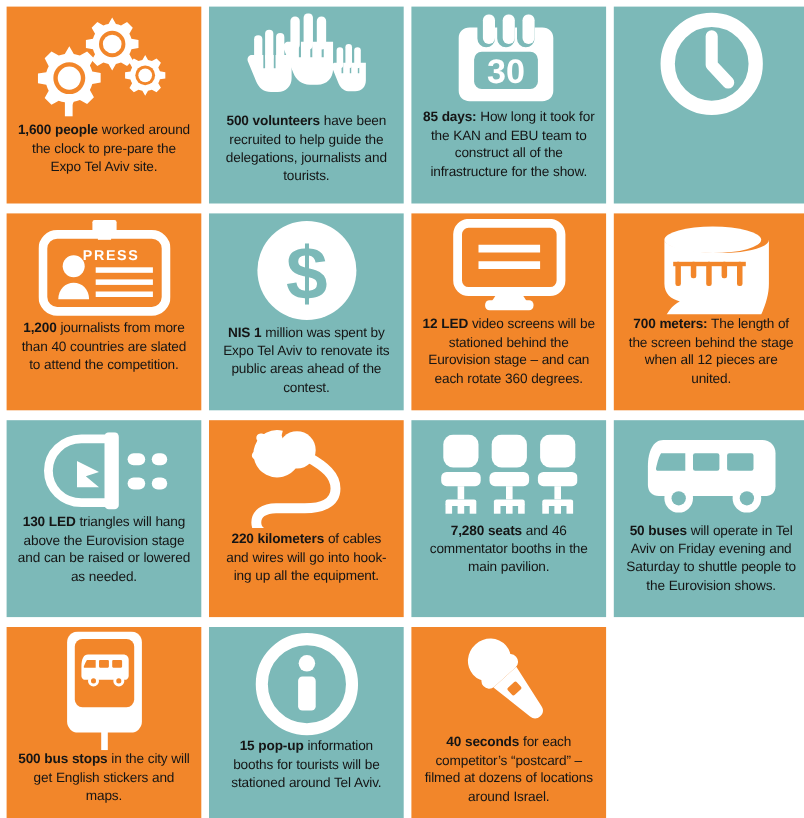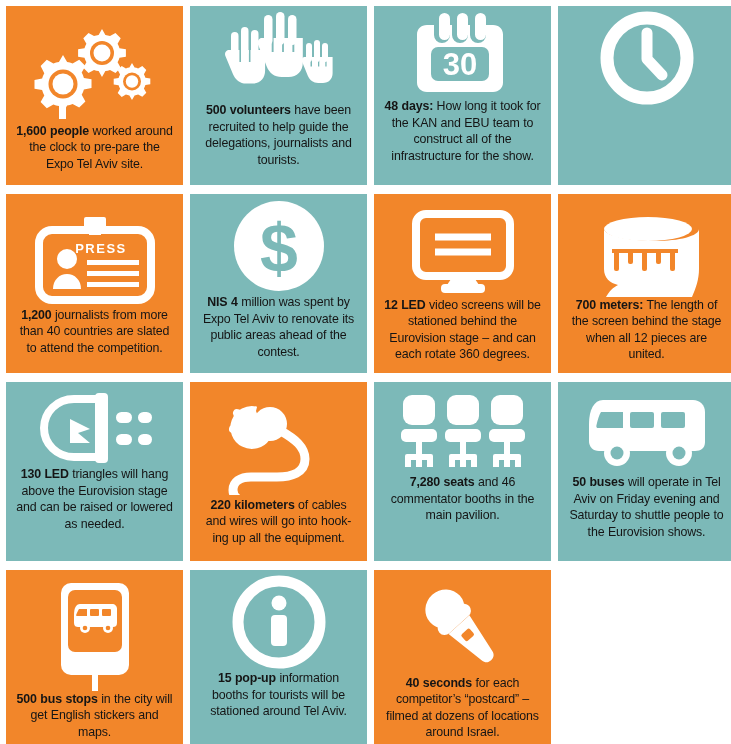--- a/index.html
+++ b/index.html
@@ -20,21 +20,21 @@
   }
   .tile{
     position:relative;
     display:flex;
     flex-direction:column;
     align-items:center;
     justify-content:flex-start;
     overflow:hidden;
     box-sizing:border-box;
   }
-  .tile.orange{background:#F2862A;justify-content:center;}
+  .tile.orange{background:#F2862A;}
   .tile.teal{background:#7CB9B8;}
 
   .icon-wrap{
     width:100%;
     display:flex;
     align-items:center;
     justify-content:center;
     box-sizing:border-box;
   }
   .icon-wrap svg{display:block;}
@@ -130,21 +130,21 @@
       <svg width="96" height="84" viewBox="0 0 96 84" fill="#ffffff">
         <rect x="24" y="0" width="11" height="27" rx="5.5"></rect>
         <rect x="42" y="0" width="11" height="27" rx="5.5"></rect>
         <rect x="60" y="0" width="11" height="27" rx="5.5"></rect>
         <path d="M12 12h7v10a8 8 0 008 8h0a8 8 0 008-8V12h2v10a8 8 0 008 8h0a8 8 0 008-8V12h2v10a8 8 0 008 8h0a8 8 0 008-8V12h7c6 0 10 4 10 9.6v48C88 75 84 79 78 79H12C6 79 2 75 2 69.6v-48C2 16 6 12 12 12z"></path>
         <rect x="16" y="34" width="58" height="34" rx="7" fill="#7CB9B8"></rect>
         <text x="45" y="62" font-family="'Liberation Sans',sans-serif" font-size="31" font-weight="bold" fill="#ffffff" text-anchor="middle">30</text>
       </svg>
     </div>
     <div class="caption">
-      <b>48 days:</b><span> How long it took for the KAN and EBU team to construct all of the infrastructure for the show.</span>
+      <b>85 days:</b><span> How long it took for the KAN and EBU team to construct all of the infrastructure for the show.</span>
     </div>
   </div>
 
   <div class="tile teal">
     <div class="icon-wrap ic-h100 pad-t8">
       <svg width="94" height="94" viewBox="0 0 94 94">
         <circle cx="47" cy="47" r="40" fill="none" stroke="#ffffff" stroke-width="13"></circle>
         <path d="M47 22v26l15 16" fill="none" stroke="#ffffff" stroke-width="11" stroke-linecap="round" stroke-linejoin="round"></path>
       </svg>
     </div>
@@ -170,21 +170,21 @@
   </div>
 
   <div class="tile teal">
     <div class="icon-wrap ic-h100 pad-t8">
       <svg width="94" height="94" viewBox="0 0 94 94">
         <circle cx="47" cy="47" r="45" fill="#ffffff"></circle>
         <text x="47" y="73" font-family="'Liberation Sans',sans-serif" font-size="68" font-weight="bold" fill="#7CB9B8" text-anchor="middle">$</text>
       </svg>
     </div>
     <div class="caption">
-      <b>NIS 4</b><span> million was spent by Expo Tel Aviv to renovate its public areas ahead of the contest.</span>
+      <b>NIS 1</b><span> million was spent by Expo Tel Aviv to renovate its public areas ahead of the contest.</span>
     </div>
   </div>
 
   <div class="tile orange">
     <div class="icon-wrap ic-h92 pad-t8">
       <svg width="104" height="86" viewBox="0 0 104 86" fill="none" stroke="#ffffff">
         <rect x="5" y="4" width="94" height="62" rx="10" stroke-width="8"></rect>
         <line x1="24" y1="27" x2="80" y2="27" stroke-width="7"></line>
         <line x1="24" y1="42" x2="80" y2="42" stroke-width="7"></line>
         <path d="M42 66l-8 12h36l-8-12z" fill="#ffffff" stroke="none"></path>

